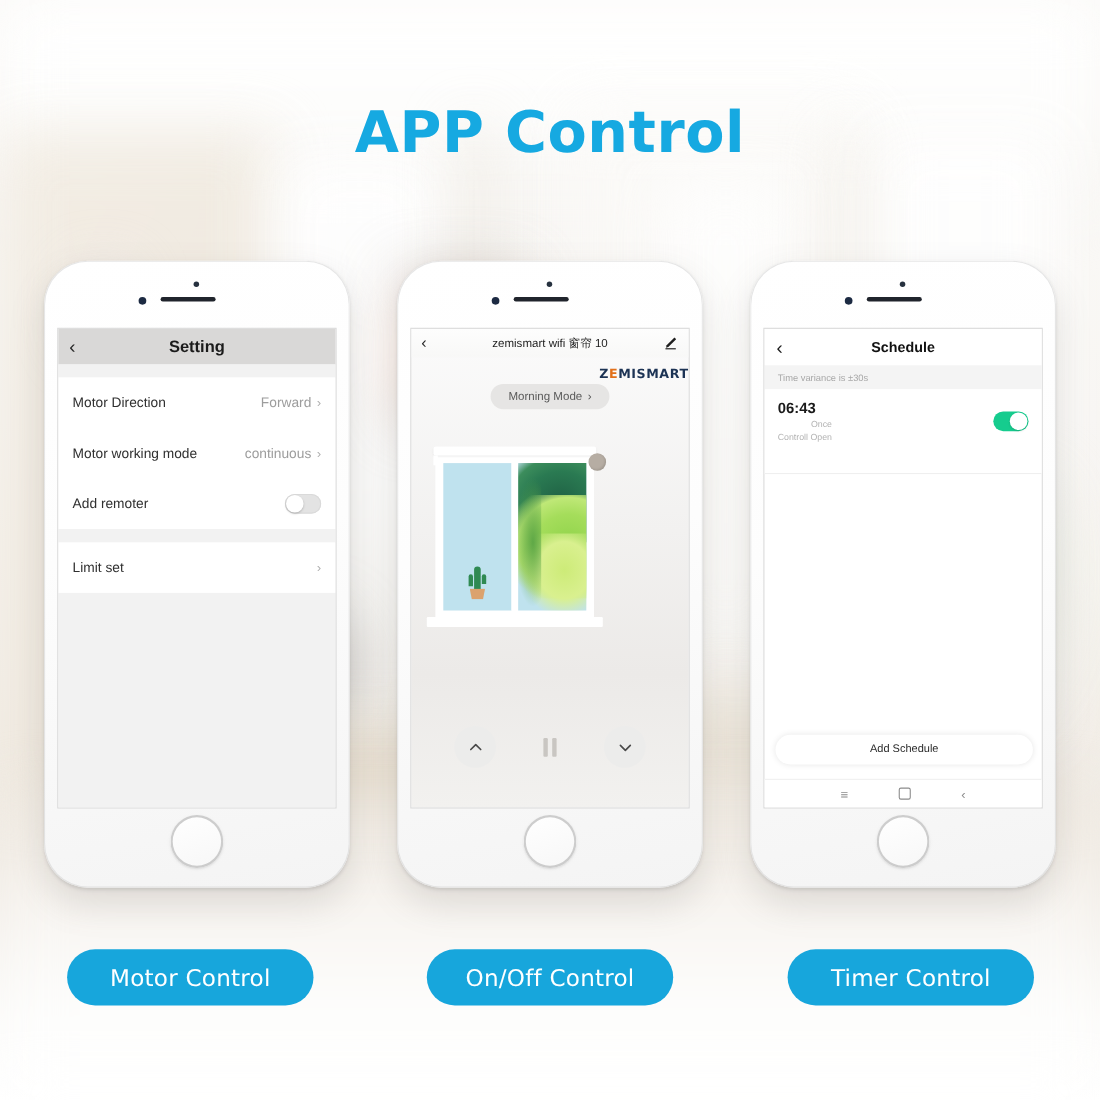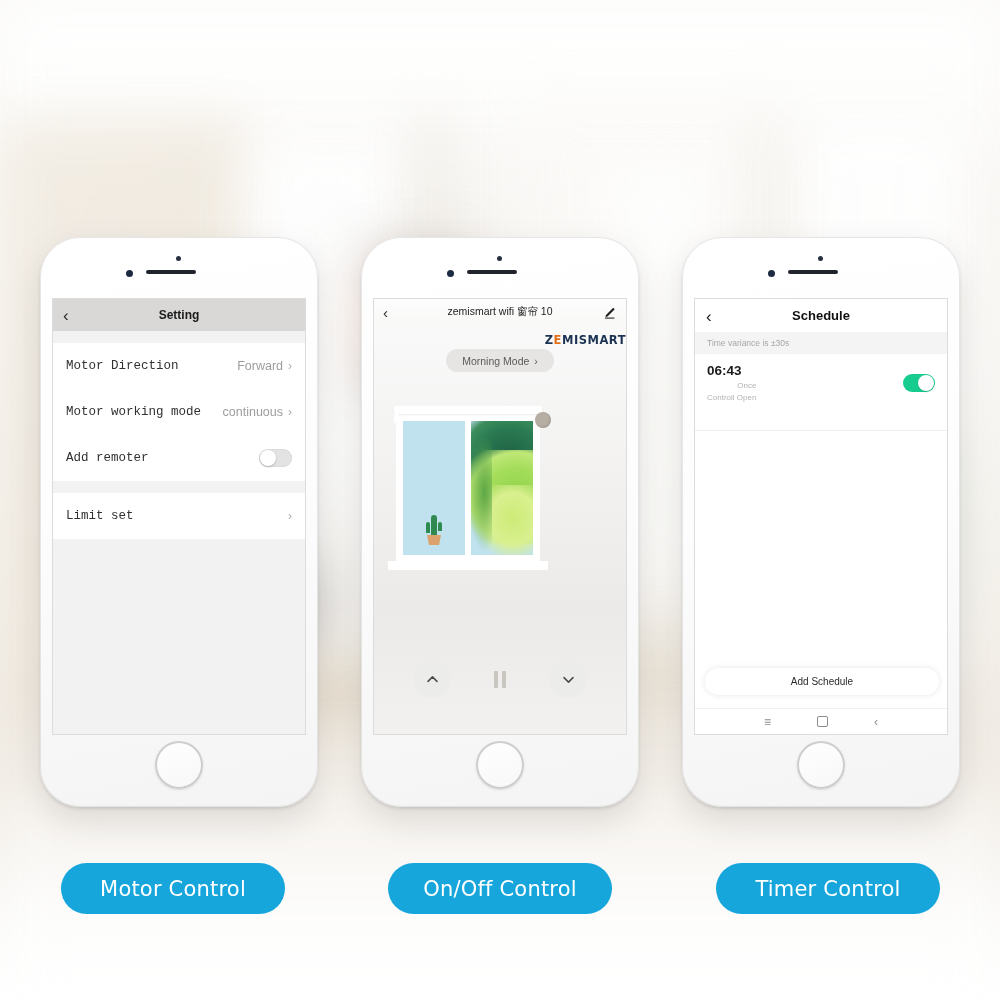--- a/index.html
+++ b/index.html
@@ -209,39 +209,38 @@
     position: absolute;
     left: 10px;
     top: 50%;
     transform: translateY(-50%);
     font-size: 17px;
     color: #2a2a2a;
     line-height: 1;
     font-weight: 300;
   }
   .p1-title {
-    font-size: 12px;
+    font-size: 15px;
     font-weight: bold;
     color: #1b1b1b;
   }
   .p1-body { background: #f2f2f2; height: 405px; }
   .gap-sm { height: 12px; background: #f2f2f2; }
   .list-block { background: #ffffff; }
   .row {
     display: flex;
     align-items: center;
     justify-content: space-between;
     height: 46px;
     padding: 0 13px;
     box-sizing: border-box;
   }
   .row-label {
     font-size: 12.5px;
     color: #303030;
-    font-family: Liberation Mono, monospace;
   }
   .row-right {
     display: flex;
     align-items: center;
     gap: 5px;
     font-size: 12.5px;
     color: #9d9d9d;
   }
   .chev { font-size: 12px; color: #aeaeae; font-weight: 300; }
   .toggle-off {
@@ -583,20 +582,21 @@
     <div class="bg-layer bg-picture"></div>
     <div class="bg-layer bg-picture2"></div>
     <div class="bg-layer bg-plant"></div>
     <div class="bg-layer bg-greenery"></div>
     <div class="bg-layer bg-chair"></div>
     <div class="bg-layer bg-table"></div>
     <div class="bg-layer bg-table2"></div>
     <div class="bg-layer bg-floor"></div>
   </div>
 
+  <div class="title">APP Control</div>
 
   <div class="phone phone-1">
     <div class="phone-top">
       <div class="cam-dot"></div>
       <div class="sensor-dot"></div>
       <div class="speaker"></div>
     </div>
 
     <div class="screen">
       <div class="p1-header">

